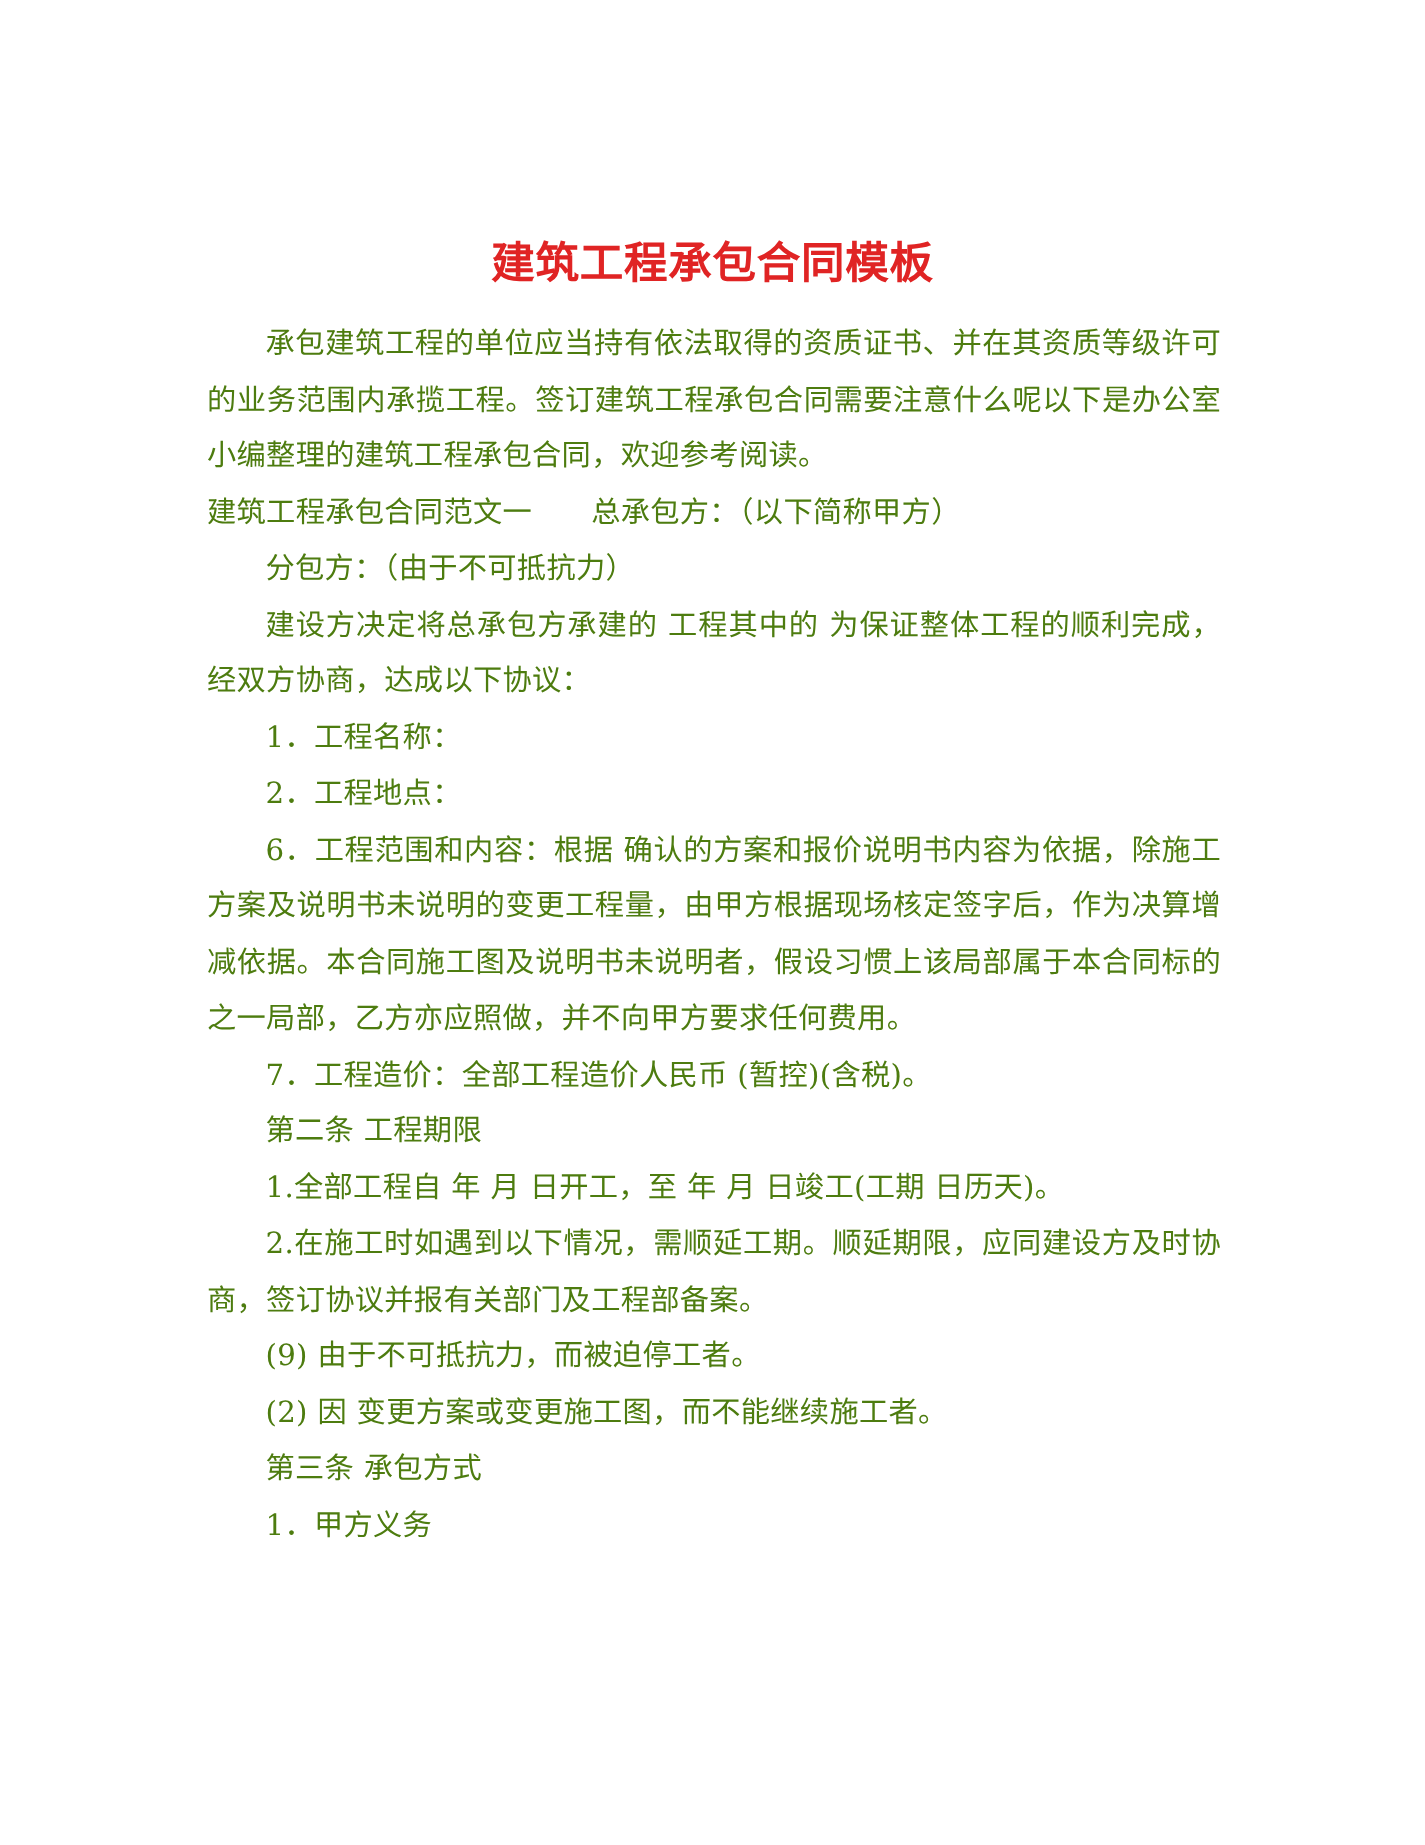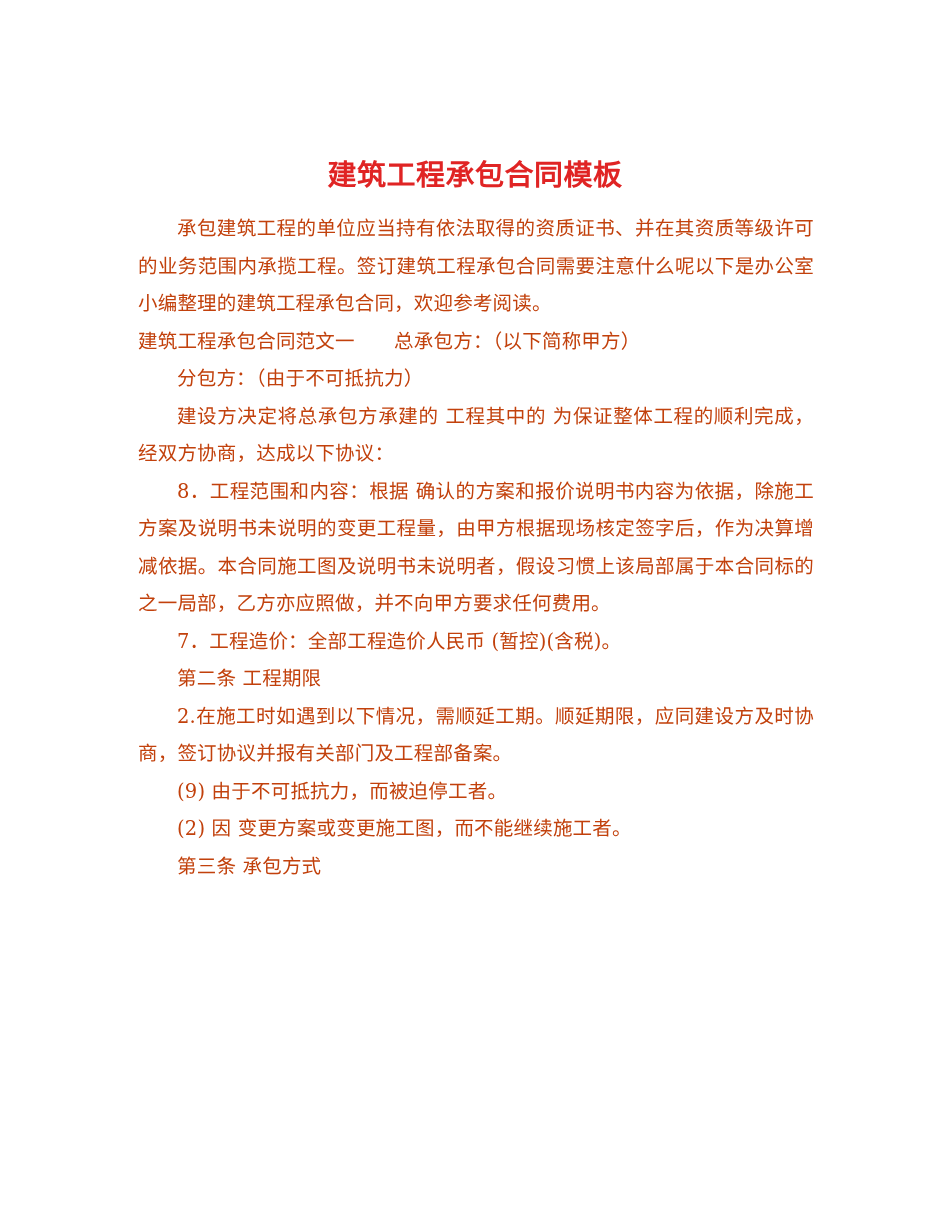--- a/index.html
+++ b/index.html
@@ -61,44 +61,48 @@
 
   .nowrap { white-space: nowrap; }
 </style>
 </head>
 <body>
 
 <div class="page" style="background: rgb(255, 255, 255);">
 
   <h1 class="doc-title" style="color: rgb(224, 36, 36);">建筑工程承包合同模板</h1>
 
-  <div class="body-block" style="color: #c2410c;">
+  <div class="body-block" style="color: #4d7c0f;">
 
     <p class="para indent-2">承包建筑工程的单位应当持有依法取得的资质证书、并在其资质等级许可的业务范围内承揽工程。签订建筑工程承包合同需要注意什么呢以下是办公室小编整理的建筑工程承包合同，欢迎参考阅读。</p>
 
     <p class="para indent-0">建筑工程承包合同范文一　　总承包方：（以下简称甲方）</p>
 
     <p class="para indent-2">分包方：（由于不可抵抗力）</p>
 
     <p class="para indent-2">建设方决定将总承包方承建的 工程其中的 为保证整体工程的顺利完成，经双方协商，达成以下协议：</p>
 
 
+    <p class="para indent-2">1．工程名称：</p>
 
+    <p class="para indent-2">2．工程地点：</p>
 
-    <p class="para indent-2">8．工程范围和内容：根据 确认的方案和报价说明书内容为依据，除施工方案及说明书未说明的变更工程量，由甲方根据现场核定签字后，作为决算增减依据。本合同施工图及说明书未说明者，假设习惯上该局部属于本合同标的之一局部，乙方亦应照做，并不向甲方要求任何费用。</p>
+    <p class="para indent-2">6．工程范围和内容：根据 确认的方案和报价说明书内容为依据，除施工方案及说明书未说明的变更工程量，由甲方根据现场核定签字后，作为决算增减依据。本合同施工图及说明书未说明者，假设习惯上该局部属于本合同标的之一局部，乙方亦应照做，并不向甲方要求任何费用。</p>
 
     <p class="para indent-2">7．工程造价：全部工程造价人民币 (暂控)(含税)。</p>
 
     <p class="para indent-2">第二条 工程期限</p>
 
+    <p class="para indent-2 nowrap">1.全部工程自 年 月 日开工，至 年 月 日竣工(工期 日历天)。</p>
 
     <p class="para indent-2">2.在施工时如遇到以下情况，需顺延工期。顺延期限，应同建设方及时协商，签订协议并报有关部门及工程部备案。</p>
 
     <p class="para indent-2">(9) 由于不可抵抗力，而被迫停工者。</p>
 
     <p class="para indent-2">(2) 因 变更方案或变更施工图，而不能继续施工者。</p>
 
     <p class="para indent-2">第三条 承包方式</p>
 
 
+    <p class="para indent-2">1．甲方义务</p>
 
   </div>
 </div>
 
 </body></html>

